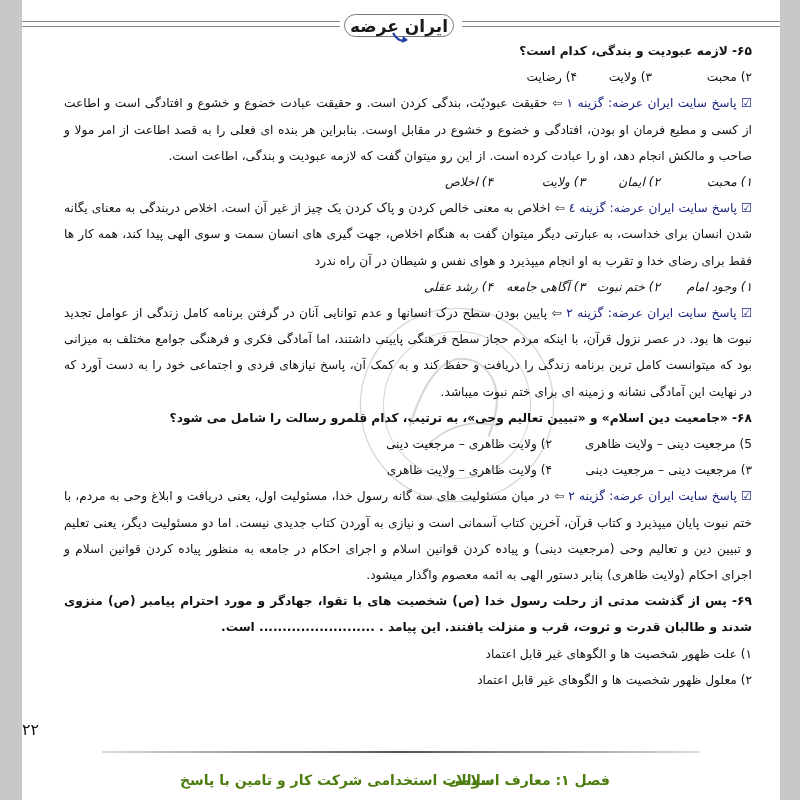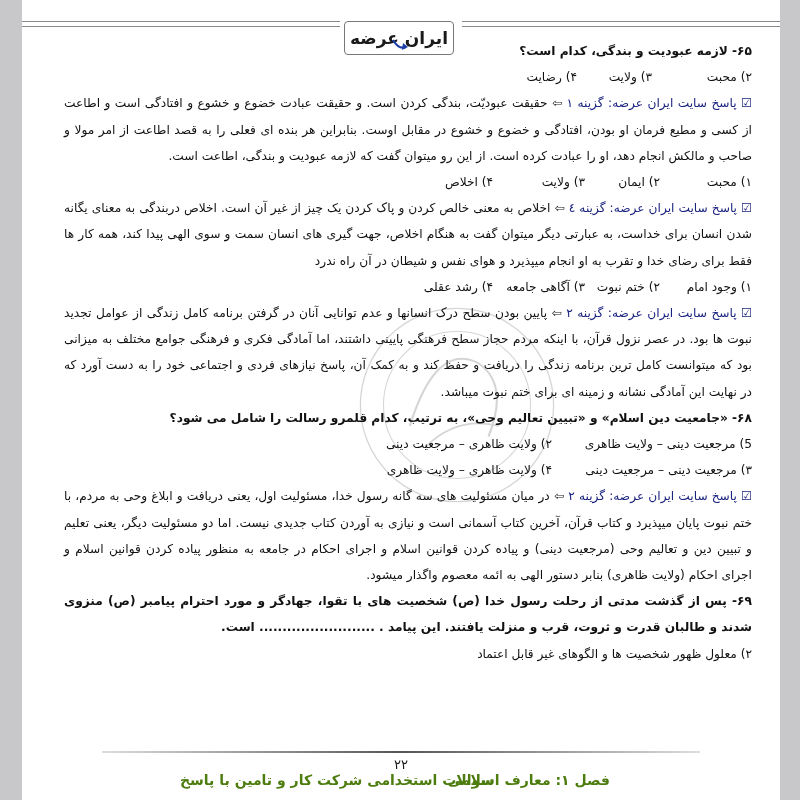--- a/index.html
+++ b/index.html
@@ -13,53 +13,53 @@
     background: #ffffff;
   }
   .header-rule {
     position: absolute; top: 21px; height: 6px; width: 318px;
     border-top: 1.5px solid #8a8a8a; border-bottom: 1.5px solid #8a8a8a;
     box-sizing: border-box;
   }
   .header-rule.left { left: 0; }
   .header-rule.right { right: 0; }
   .logo {
-    position: absolute; left: 322px; top: 21px; width: 110px; height: 34px;
-    border: 1.5px solid #777; border-radius: 4px; background: #fff;
+    position: absolute; left: 322px; top: 14px; width: 110px; height: 23px;
+    border: 1.5px solid #777; border-radius: 14px; background: #fff;
     box-sizing: border-box; display: flex; align-items: center; justify-content: center;
     direction: rtl;
   }
   .logo-text {
     font-family: "DejaVu Sans", sans-serif; font-weight: bold; font-size: 17px; color: #1a1a1a;
     letter-spacing: -0.5px;
   }
   .logo-arrow {
     position: absolute; left: 46px; top: 16px; width: 18px; height: 14px;
   }
   .content {
     position: absolute; left: 34px; right: 28px; top: 38px;
     direction: rtl; text-align: justify;
     font-size: 12.2px; line-height: 26.2px; color: #111; margin-left: 8px;
   }
   .q { font-weight: bold; }
   .options { display: flex; flex-direction: row; }
   .opt { white-space: nowrap; }
   .opts4 .opt { width: 100px; }
   .opts4 .opt:nth-child(2) { width: 75px; }
-  .opts4b .opt { width: 92px; }
+  .opts4b .opt { width: 92px; font-style: italic; }
   .opts2 .opt { width: 200px; }
   .ans-label { color: #1a237e; font-weight: normal; }
   .check { font-weight: normal; color: #1a237e; }
   .footer-rule {
     position: absolute; left: 80px; right: 80px; top: 751px; height: 2px;
     background: linear-gradient(to right, #ddd, #555 50%, #ddd);
   }
   .page-num {
-    position: absolute; left: 0; right: 0; top: 757px; text-align: center;
-    font-size: 13px; color: #111;
+    position: absolute; left: 0; right: 0; top: 720px; text-align: left;
+    font-size: 16px; color: #111;
   }
   .footer-left, .footer-right {
     position: absolute; top: 772px; font-weight: bold; font-size: 14px; color: #4d7c0f;
     direction: rtl;
   }
   .footer-left { left: 158px; }
   .footer-right { right: 170px; text-align: right; }
   .watermark {
     position: absolute; left: 330px; top: 300px; width: 210px; height: 210px;
     opacity: 0.35; pointer-events: none;
@@ -143,20 +143,21 @@
       </div>
       <div>
         <span class="check">☑</span>
         <span class="ans-label">پاسخ سایت ایران عرضه: گزینه ۲</span>
         <span>⇦ در میان مسئولیت های سه گانه رسول خدا، مسئولیت اول، یعنی دریافت و ابلاغ وحی به مردم، با ختم نبوت پایان میپذیرد و کتاب قرآن، آخرین کتاب آسمانی است و نیازی به آوردن کتاب جدیدی نیست. اما دو مسئولیت دیگر، یعنی تعلیم و تبیین دین و تعالیم وحی (مرجعیت دینی) و پیاده کردن قوانین اسلام و اجرای احکام در جامعه به منظور پیاده کردن قوانین اسلام و اجرای احکام (ولایت ظاهری) بنابر دستور الهی به ائمه معصوم واگذار میشود.</span>
       </div>
     </div>
 
     <div>
       <div class="q">۶۹- پس از گذشت مدتی از رحلت رسول خدا (ص) شخصیت های با تقوا، جهادگر و مورد احترام پیامبر (ص) منزوی شدند و طالبان قدرت و ثروت، قرب و منزلت یافتند. این پیامد . ......................... است.</div>
+      <div>۱) علت ظهور شخصیت ها و الگوهای غیر قابل اعتماد</div>
       <div>۲) معلول ظهور شخصیت ها و الگوهای غیر قابل اعتماد</div>
     </div>
   </div>
 
   <div class="footer-rule"></div>
   <div class="page-num">۲۲</div>
   <div class="footer-right">فصل ۱: معارف اسلامی</div>
   <div class="footer-left">سوالات استخدامی شرکت کار و تامین با پاسخ</div>
 </div>
 

